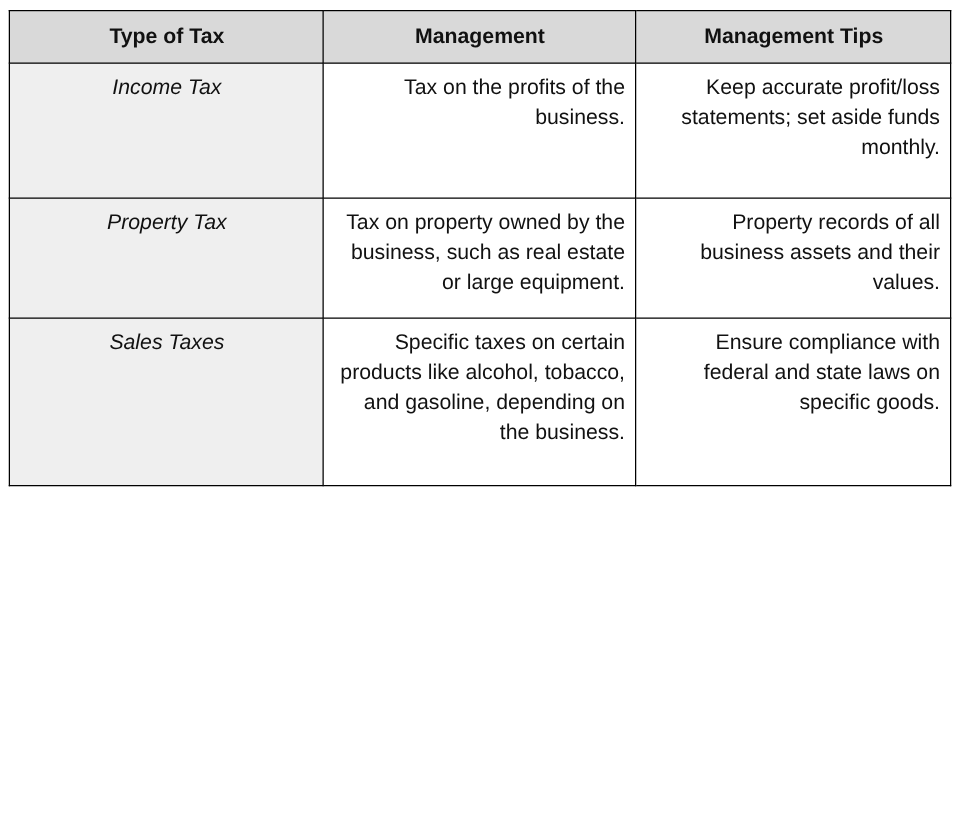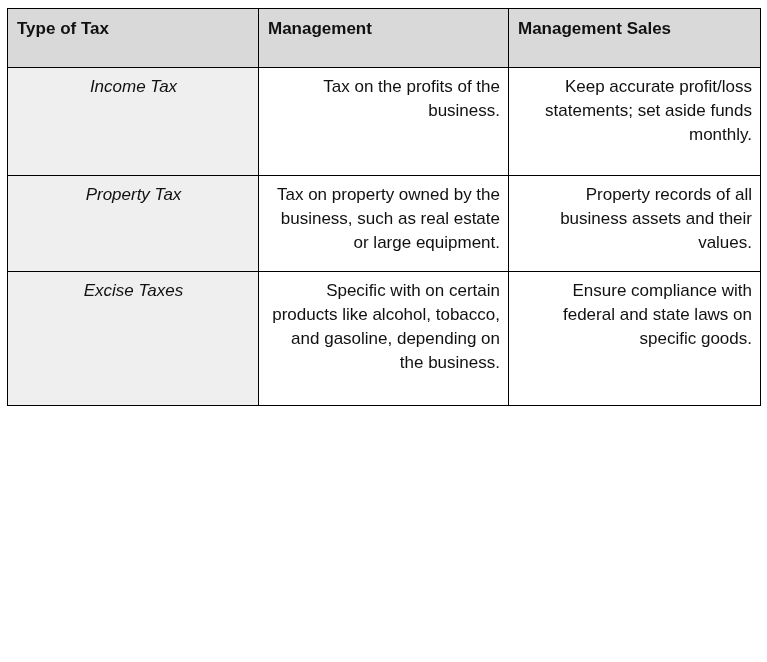--- a/index.html
+++ b/index.html
@@ -14,22 +14,22 @@
     border: 1.5px solid #000000;
     vertical-align: top;
     font-size: 17px;
     line-height: 24px;
     padding: 7px 8px 0 9px;
     box-sizing: border-box;
   }
   table.tax-table th {
     background: #d9d9d9;
     font-weight: bold;
-    text-align: left;
-    height: 59px;
+    text-align: center;
+    height: 42px;
     padding-top: 8px;
   }
   td.type-cell {
     background: #efefef;
     font-style: italic;
     text-align: center;
     margin-top: 14px;
   }
   td.text-cell { background: #ffffff; text-align: right; }
   col.c1 { width: 251px; }
@@ -42,33 +42,33 @@
 <table class="tax-table">
   <colgroup>
       <col class="c1">
       <col class="c2">
       <col class="c3">
     </colgroup>
   <thead>
     <tr>
       <th>Type of Tax</th>
       <th>Management</th>
-      <th>Management Sales</th>
+      <th>Management Tips</th>
     </tr>
   </thead>
   <tbody>
     <tr style="height:108px">
       <td class="type-cell">Income Tax</td>
       <td class="text-cell">Tax on the profits of the business.</td>
       <td class="text-cell">Keep accurate profit/loss statements; set aside funds monthly.</td>
     </tr>
     <tr style="height:96px">
       <td class="type-cell">Property Tax</td>
       <td class="text-cell">Tax on property owned by the business, such as real estate or large equipment.</td>
       <td class="text-cell">Property records of all business assets and their values.</td>
     </tr>
     <tr style="height:134px">
-      <td class="type-cell">Excise Taxes</td>
-      <td class="text-cell">Specific with on certain products like alcohol, tobacco, and gasoline, depending on the business.</td>
+      <td class="type-cell">Sales Taxes</td>
+      <td class="text-cell">Specific taxes on certain products like alcohol, tobacco, and gasoline, depending on the business.</td>
       <td class="text-cell">Ensure compliance with federal and state laws on specific goods.</td>
     </tr>
   </tbody>
 </table>
 
 </body></html>

